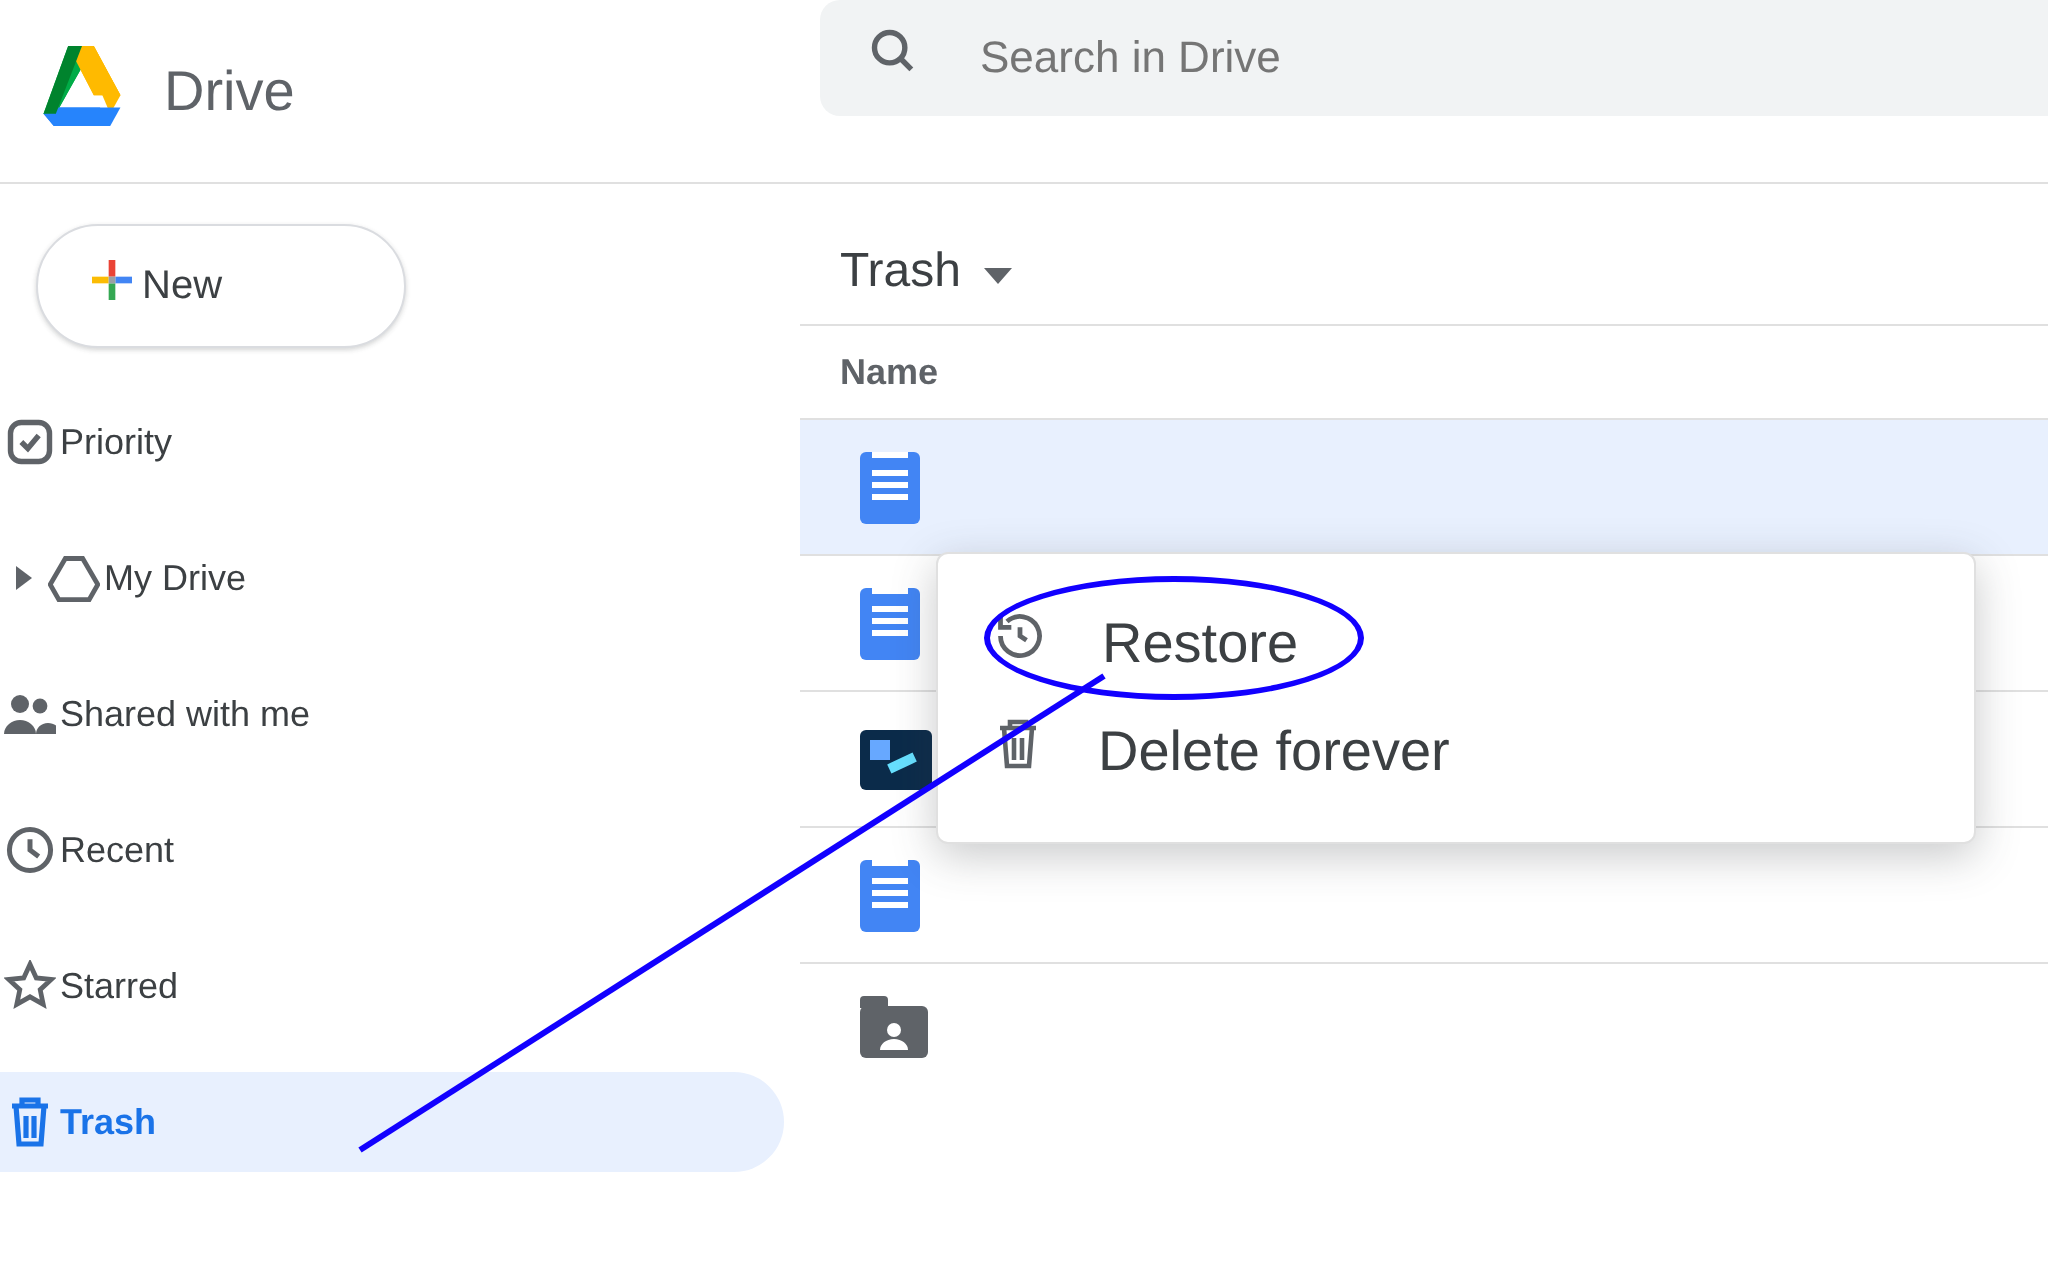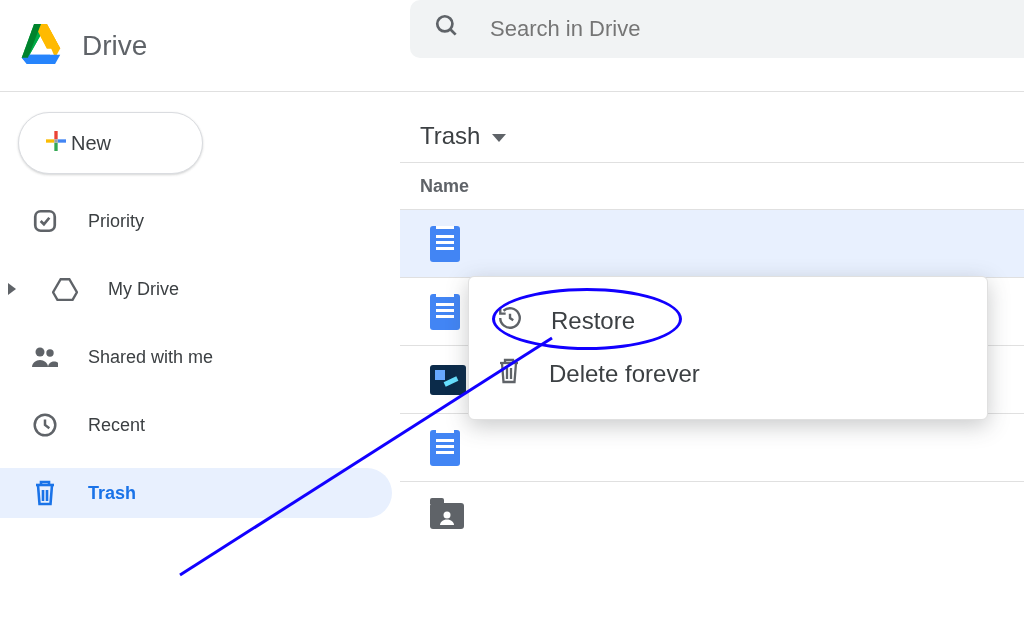--- a/index.html
+++ b/index.html
@@ -33,21 +33,21 @@
   margin-left: 18px; width: 185px; height: 62px; border-radius: 36px;
   border: 1px solid #dadce0; background: #fff;
   box-shadow: 0 1px 2px rgba(60,64,67,.15), 0 1px 3px rgba(60,64,67,.08);
   display: flex; align-items: center; padding-left: 22px;
   font-size: 20px; color: #3c4043; font-weight: 500;
 }
 
 .nav { margin-top: 22px; }
 .nav-row {
   display: flex; align-items: center; height: 50px;
-  padding-left: 30px; gap: 28px; font-size: 18px; color: #3c4043;
+  font-size: 18px; color: #3c4043;
   border-radius: 0 28px 28px 0; width: 392px; margin-bottom: 18px;
 }
 .nav-row.has-tri { padding-left: 8px; }
 .nav-row.active {
   background: #e8f0fe; color: #1a73e8; font-weight: 700; margin-bottom: 0;
 }
 .tri {
   display: inline-block; width: 0; height: 0;
   border-top: 6px solid transparent; border-bottom: 6px solid transparent;
   border-left: 8px solid #5f6368; margin-right: 6px;
@@ -85,21 +85,21 @@
 .shared-mark svg { vertical-align: middle; margin-left: 6px; }
 
 .ctx {
   position: absolute; left: 68px; top: 184px; width: 520px;
   background: #fff; border: 1px solid #e0e0e0; border-radius: 6px;
   box-shadow: 0 6px 22px rgba(60,64,67,.28);
   padding: 18px 0;
 }
 .ctx-item {
   display: flex; align-items: center; gap: 28px;
-  padding: 10px 28px; font-size: 24px; color: #3c4043;
+  padding: 10px 28px; font-size: 28px; color: #3c4043;
 }
 
 .ann-ellipse {
   position: absolute; left: 92px; top: 196px; width: 190px; height: 62px;
   border: 3px solid #1200ff; border-radius: 50%;
 }
 .ann-line { position: absolute; left: 0; top: 0; pointer-events: none; }
 </style>
 </head>
 <body>
@@ -183,20 +183,28 @@
       <div class="nav-row">
         <span class="icon-wrap">
           <svg width="26" height="26" viewBox="0 0 24 24" fill="none" stroke="#5f6368" stroke-width="2.3">
             <circle cx="12" cy="12" r="9.5"></circle>
               <path d="M12 7v5l4 3"></path>
           </svg>
         </span>
         <span>Recent</span>
       </div>
 
+      <div class="nav-row">
+        <span class="icon-wrap">
+          <svg width="26" height="26" viewBox="0 0 24 24" fill="none" stroke="#5f6368" stroke-width="2.2">
+            <path d="M12 2l2.9 6.3 6.9.7-5.1 4.7 1.4 6.8L12 17l-6.1 3.5 1.4-6.8L2.2 9l6.9-.7z"></path>
+          </svg>
+        </span>
+        <span>Starred</span>
+      </div>
 
       <div class="nav-row active">
         <span class="icon-wrap">
           <svg width="24" height="28" viewBox="0 0 24 28" fill="none" stroke="#1a73e8" stroke-width="2.6">
             <path d="M3 6h18"></path>
               <path d="M8 6V3h8v3"></path>
               <path d="M5 6l1.5 19h11L19 6"></path>
             <line x1="10" y1="11" x2="10" y2="22"></line>
               <line x1="14" y1="11" x2="14" y2="22"></line>
           </svg>

